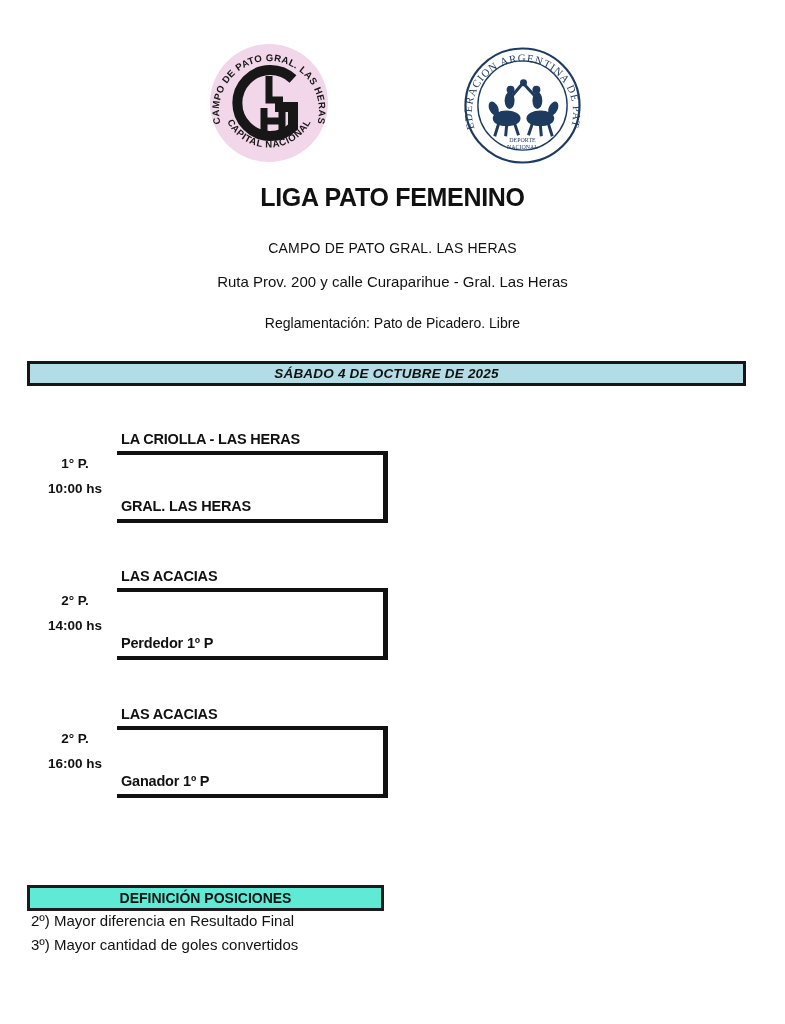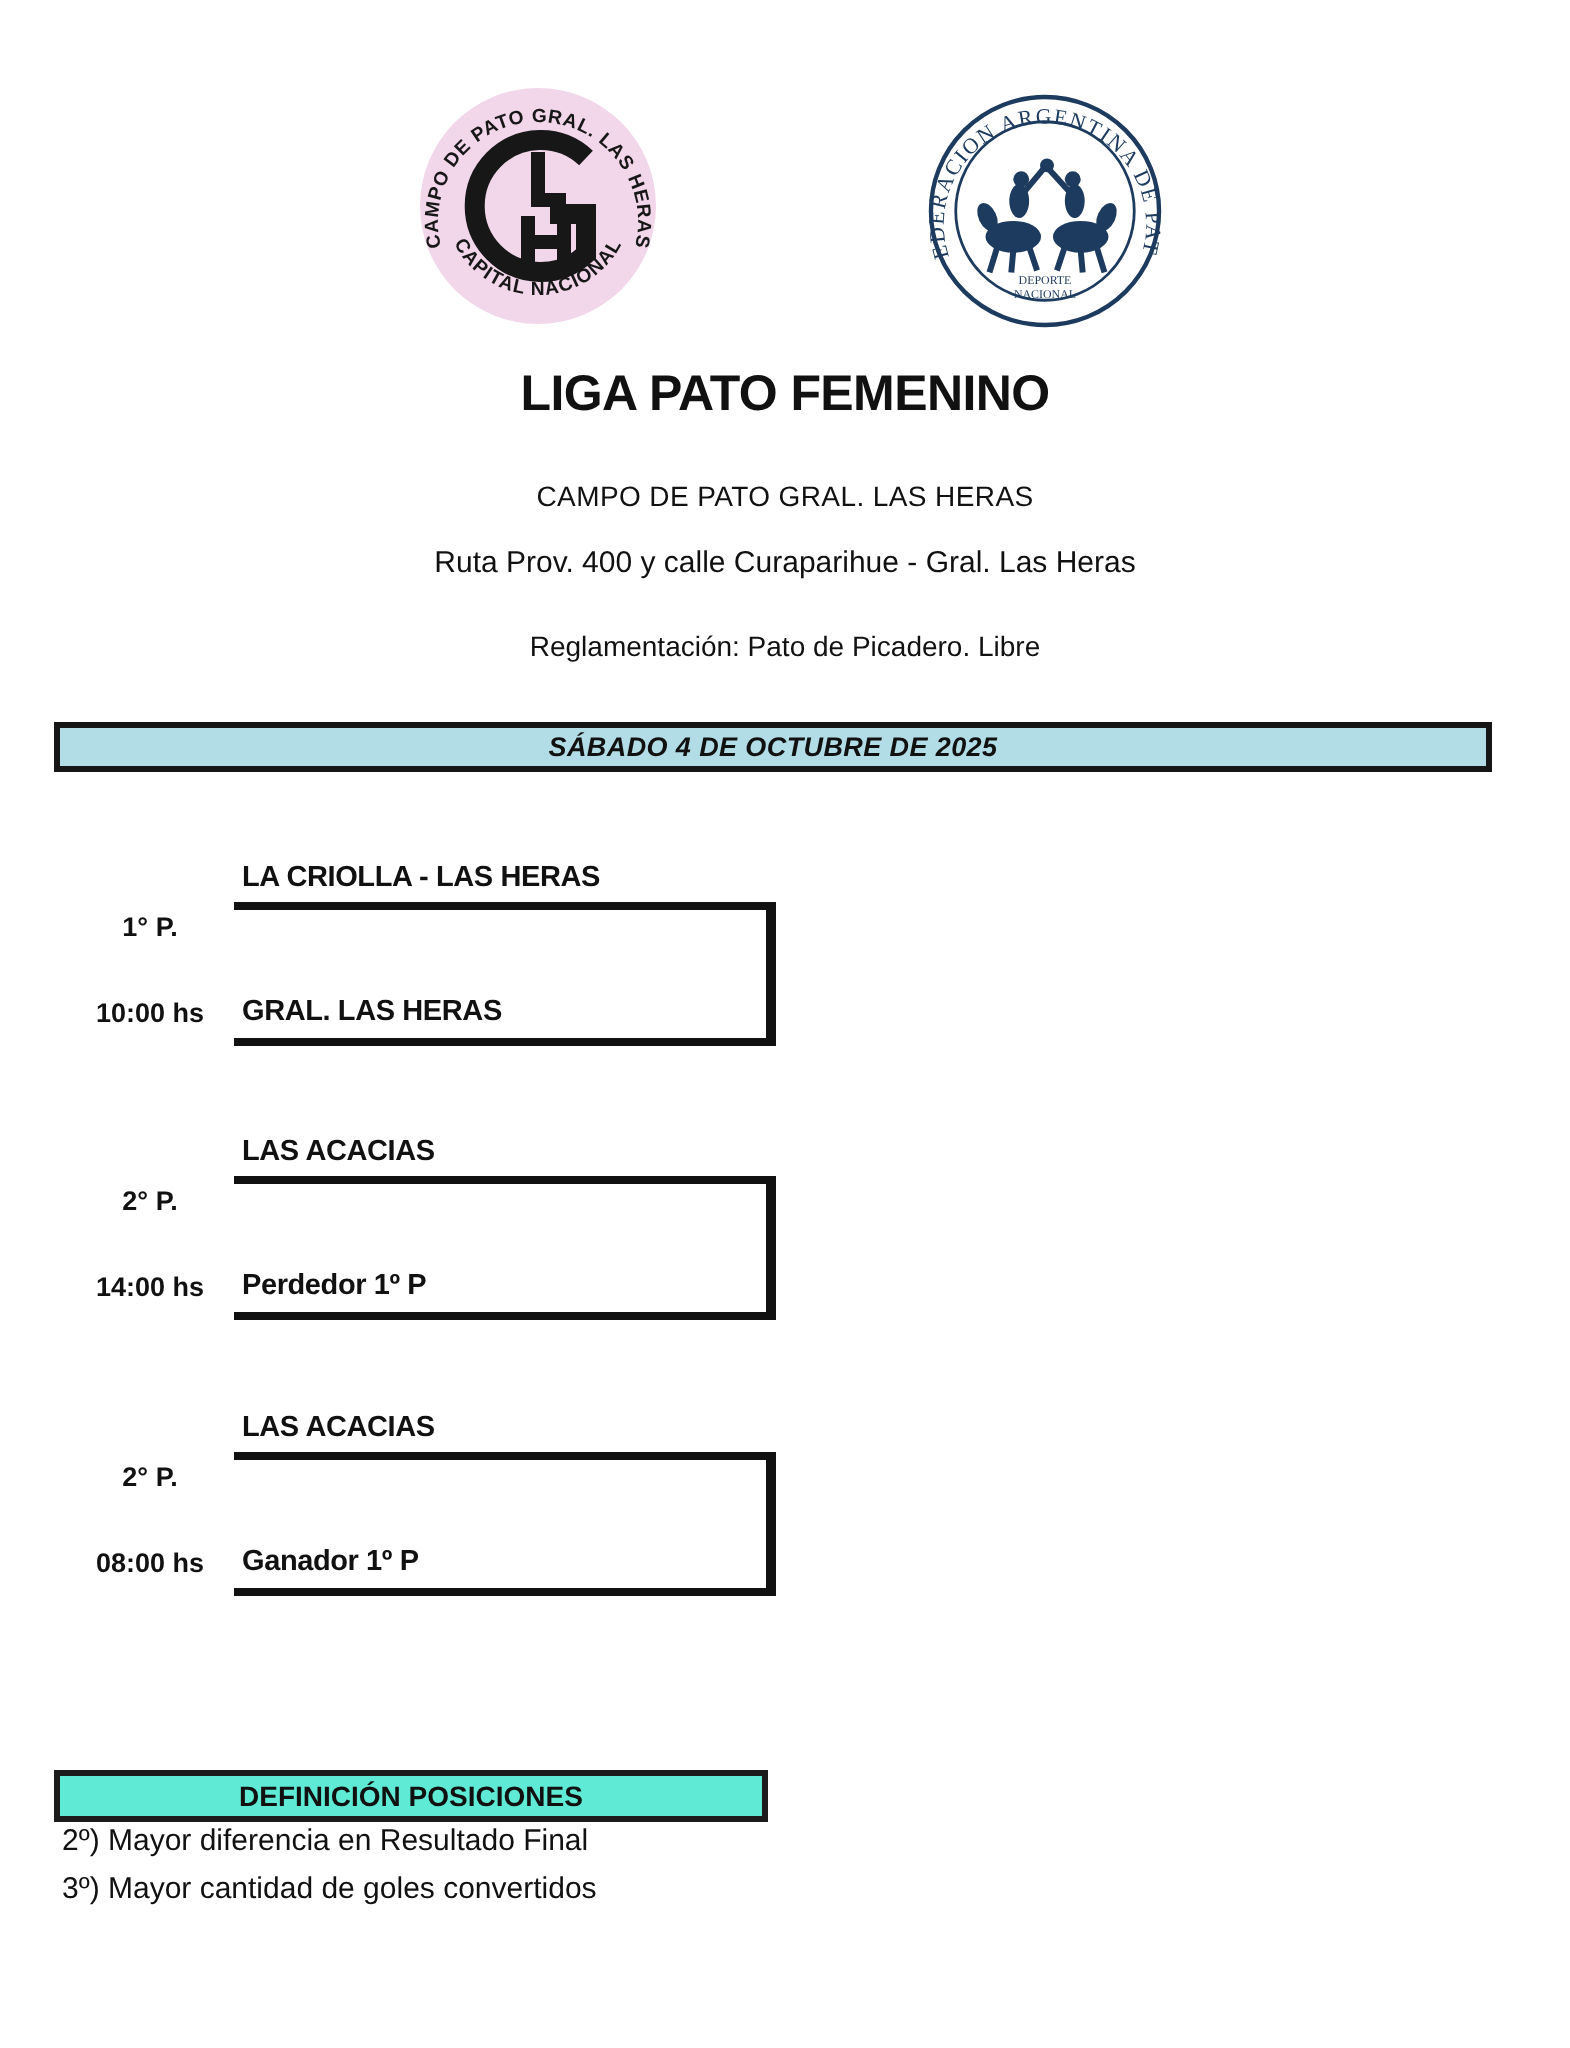--- a/index.html
+++ b/index.html
@@ -35,21 +35,21 @@
   }
 
   
   .match{position:absolute;left:0;width:430px;height:100px;}
   #match-1{top:430px;}
   #match-2{top:567px;}
   #match-3{top:705px;}
   .match-order{position:absolute;left:35px;top:26px;width:80px;text-align:center;
     font-weight:bold;font-size:13.5px;}
   .match-time{position:absolute;left:35px;top:51px;width:80px;text-align:center;
-    font-weight:bold;font-size:13.5px;margin-top:18px;}
+    font-weight:bold;font-size:13.5px;}
   .team-top{position:absolute;left:121px;top:1px;font-weight:bold;font-size:14.5px;letter-spacing:-0.2px;}
   .bracket{position:absolute;left:117px;top:21px;width:271px;height:72px;
     box-sizing:border-box;
     border-top:4px solid #111;border-right:5px solid #111;border-bottom:4px solid #111;}
   .team-bottom{position:absolute;left:121px;top:68px;font-weight:bold;font-size:14.5px;letter-spacing:-0.2px;}
 
   
   .positions-banner{
     left:27px;top:885px;width:357px;height:26px;
     background:#5eead4;border:3px solid #1c1c1c;box-sizing:border-box;
@@ -108,21 +108,21 @@
       <path d="M 73,51 L 62,39" stroke="#1D3A5F" stroke-width="3" fill="none"></path>
 
       <circle cx="61" cy="37" r="3.5"></circle>
     </g>
     <text x="60" y="97" font-size="6" text-anchor="middle" fill="#1D3A5F" font-family="Liberation Serif, serif">DEPORTE</text>
     <text x="60" y="104" font-size="6" text-anchor="middle" fill="#1D3A5F" font-family="Liberation Serif, serif">NACIONAL</text>
   </svg>
 
   <div class="abs center-text doc-title">LIGA PATO FEMENINO</div>
   <div class="abs center-text doc-subtitle">CAMPO DE PATO GRAL. LAS HERAS</div>
-  <div class="abs center-text doc-address">Ruta Prov. 400 y calle Curaparihue - Gral. Las Heras</div>
+  <div class="abs center-text doc-address">Ruta Prov. 200 y calle Curaparihue - Gral. Las Heras</div>
   <div class="abs center-text doc-regulation">Reglamentación: Pato de Picadero. Libre</div>
 
   <div class="abs date-banner">SÁBADO 4 DE OCTUBRE DE 2025</div>
 
   <div class="match" id="match-1">
     <div class="match-order">1° P.</div>
     <div class="match-time">10:00 hs</div>
     <div class="team-top">LA CRIOLLA - LAS HERAS</div>
     <div class="bracket"></div>
     <div class="team-bottom">GRAL. LAS HERAS</div>
@@ -131,21 +131,21 @@
   <div class="match" id="match-2">
     <div class="match-order">2° P.</div>
     <div class="match-time">14:00 hs</div>
     <div class="team-top">LAS ACACIAS</div>
     <div class="bracket"></div>
     <div class="team-bottom">Perdedor 1º P</div>
   </div>
 
   <div class="match" id="match-3">
     <div class="match-order">2° P.</div>
-    <div class="match-time">08:00 hs</div>
+    <div class="match-time">16:00 hs</div>
     <div class="team-top">LAS ACACIAS</div>
     <div class="bracket"></div>
     <div class="team-bottom">Ganador 1º P</div>
   </div>
 
   <div class="abs positions-banner">DEFINICIÓN POSICIONES</div>
   <div class="abs rules">
     <div class="rule">2º) Mayor diferencia en Resultado Final</div>
     <div class="rule">3º) Mayor cantidad de goles convertidos</div>
   </div>

